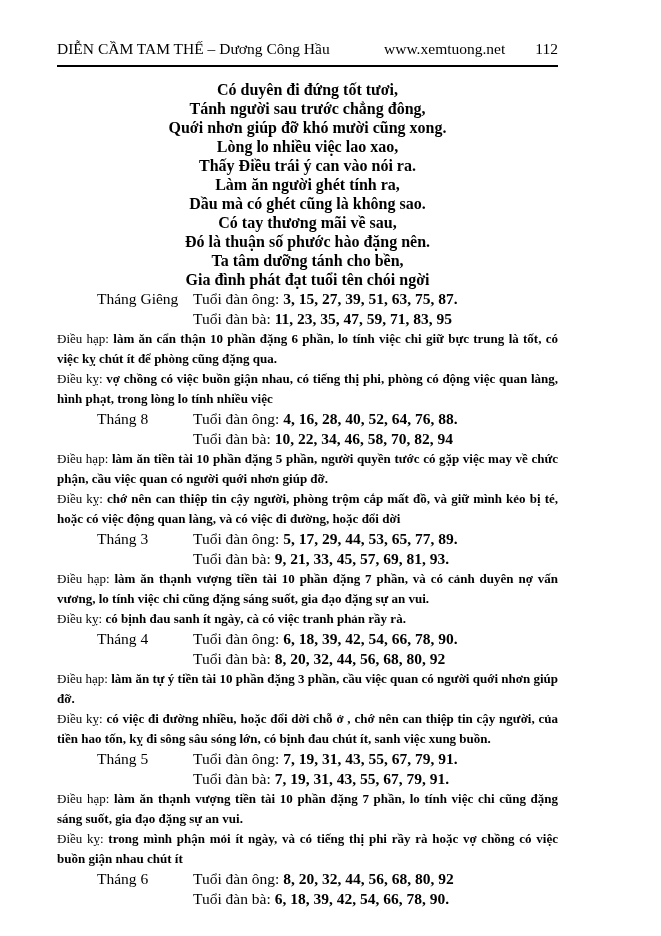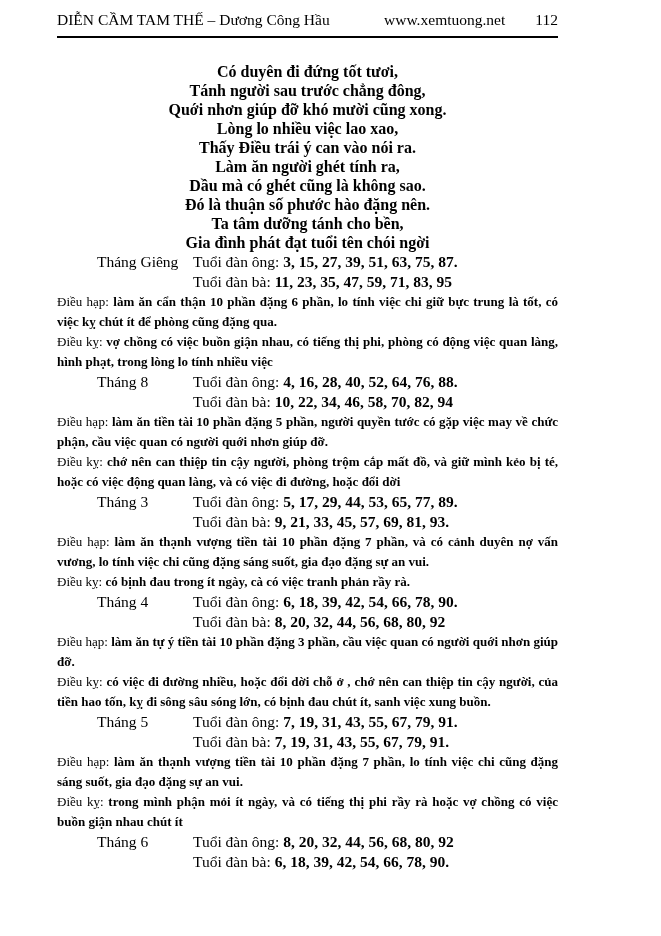--- a/index.html
+++ b/index.html
@@ -10,39 +10,39 @@
     font-family: "Liberation Serif", "DejaVu Serif", serif;
   }
   body {
     width: 661px;
     height: 936px;
     overflow: hidden;
   }
   .page {
     box-sizing: border-box;
     width: 614px;
-    padding: 11px 56px 0 57px;
+    padding: 40px 56px 0 57px;
   }
   
   .hdr {
     display: flex;
     align-items: baseline;
     font-size: 15.5px;
     white-space: nowrap;
   }
   .hdr .title { flex: 1; }
   .hdr .site  { margin-right: 30px; text-align: center; }
   .rule {
     border: none;
     border-top: 2px solid #000;
     margin: 7px 0 0 0;
   }
   
   .poem {
-    margin-top: 24px;
+    margin-top: 13px;
     text-align: center;
     font-weight: bold;
     font-size: 16px;
     line-height: 19px;
   }
   .poem-line { white-space: nowrap; }
   
   .age-row {
     display: flex;
     font-size: 15.5px;
@@ -77,20 +77,21 @@
   <hr class="rule">
 
   <div class="poem">
     <div class="poem-line">Có duyên đi đứng tốt tươi,</div>
     <div class="poem-line">Tánh người sau trước chẳng đông,</div>
     <div class="poem-line">Quới nhơn giúp đỡ khó mười cũng xong.</div>
     <div class="poem-line">Lòng lo nhiều việc lao xao,</div>
     <div class="poem-line">Thấy Điều trái ý can vào nói ra.</div>
     <div class="poem-line">Làm ăn người ghét tính ra,</div>
     <div class="poem-line">Dầu mà có ghét cũng là không sao.</div>
+    <div class="poem-line">Có tay thương mãi về sau,</div>
     <div class="poem-line">Đó là thuận số phước hào đặng nên.</div>
     <div class="poem-line">Ta tâm dưỡng tánh cho bền,</div>
     <div class="poem-line">Gia đình phát đạt tuổi tên chói ngời</div>
   </div>
 
   <section>
     <div class="age-row">
       <span class="month-name">Tháng Giêng</span>
       <span class="age-line"><span class="lbl">Tuổi đàn ông:</span> <b class="nums">3, 15, 27, 39, 51, 63, 75, 87.</b></span>
     </div>
@@ -118,21 +119,21 @@
   <section>
     <div class="age-row">
       <span class="month-name">Tháng 3</span>
       <span class="age-line"><span class="lbl">Tuổi đàn ông:</span> <b class="nums">5, 17, 29, 44, 53, 65, 77, 89.</b></span>
     </div>
     <div class="age-row">
       <span class="month-name"></span>
       <span class="age-line"><span class="lbl">Tuổi đàn bà:</span> <b class="nums">9, 21, 33, 45, 57, 69, 81, 93.</b></span>
     </div>
     <p class="para"><span class="lbl">Điều hạp:</span> <b>làm ăn thạnh vượng tiền tài 10 phần đặng 7 phần, và có cảnh duyên nợ vấn vương, lo tính việc chi cũng đặng sáng suốt, gia đạo đặng sự an vui.</b></p>
-    <p class="para"><span class="lbl">Điều kỵ:</span> <b>có bịnh đau trong ít ngày, cà có việc tranh phản rầy rà.</b></p>
+    <p class="para"><span class="lbl">Điều kỵ:</span> <b>có bịnh đau sanh ít ngày, cà có việc tranh phản rầy rà.</b></p>
   </section>
 
   <section>
     <div class="age-row">
       <span class="month-name">Tháng 4</span>
       <span class="age-line"><span class="lbl">Tuổi đàn ông:</span> <b class="nums">6, 18, 39, 42, 54, 66, 78, 90.</b></span>
     </div>
     <div class="age-row">
       <span class="month-name"></span>
       <span class="age-line"><span class="lbl">Tuổi đàn bà:</span> <b class="nums">8, 20, 32, 44, 56, 68, 80, 92</b></span>

